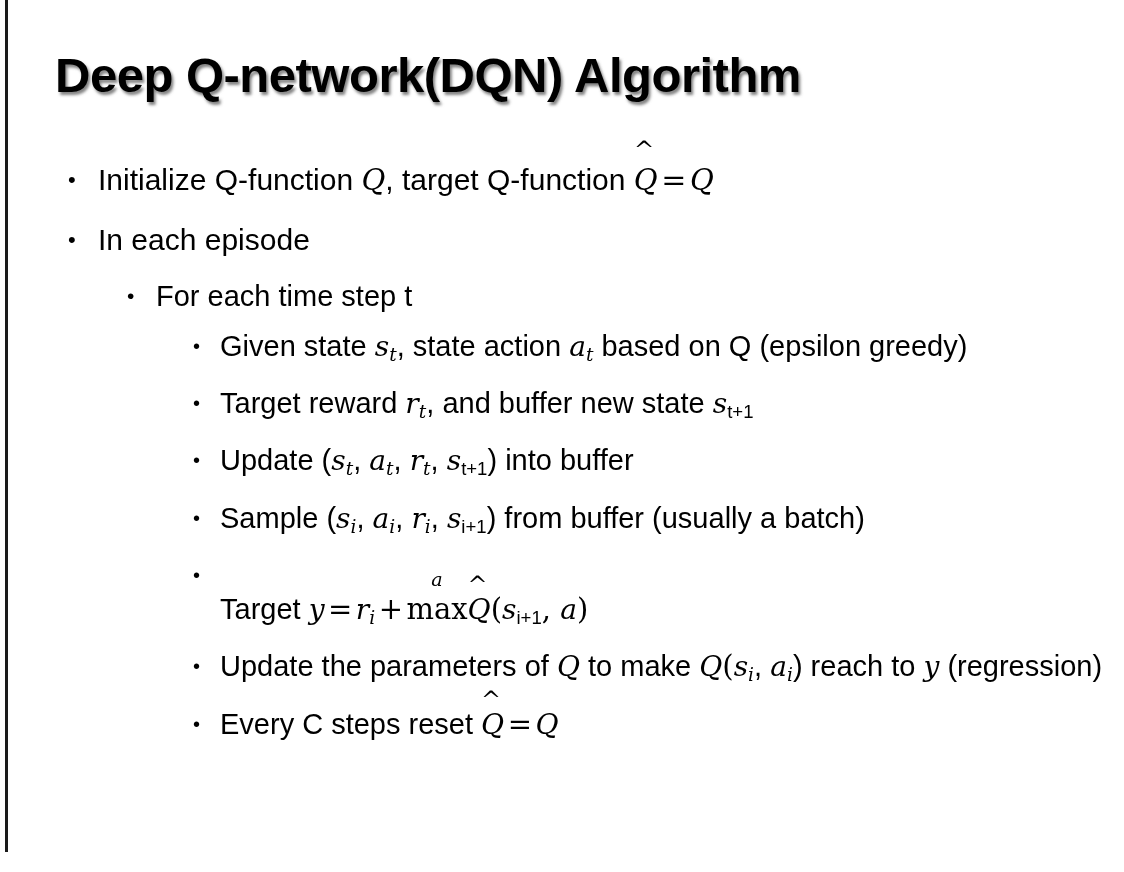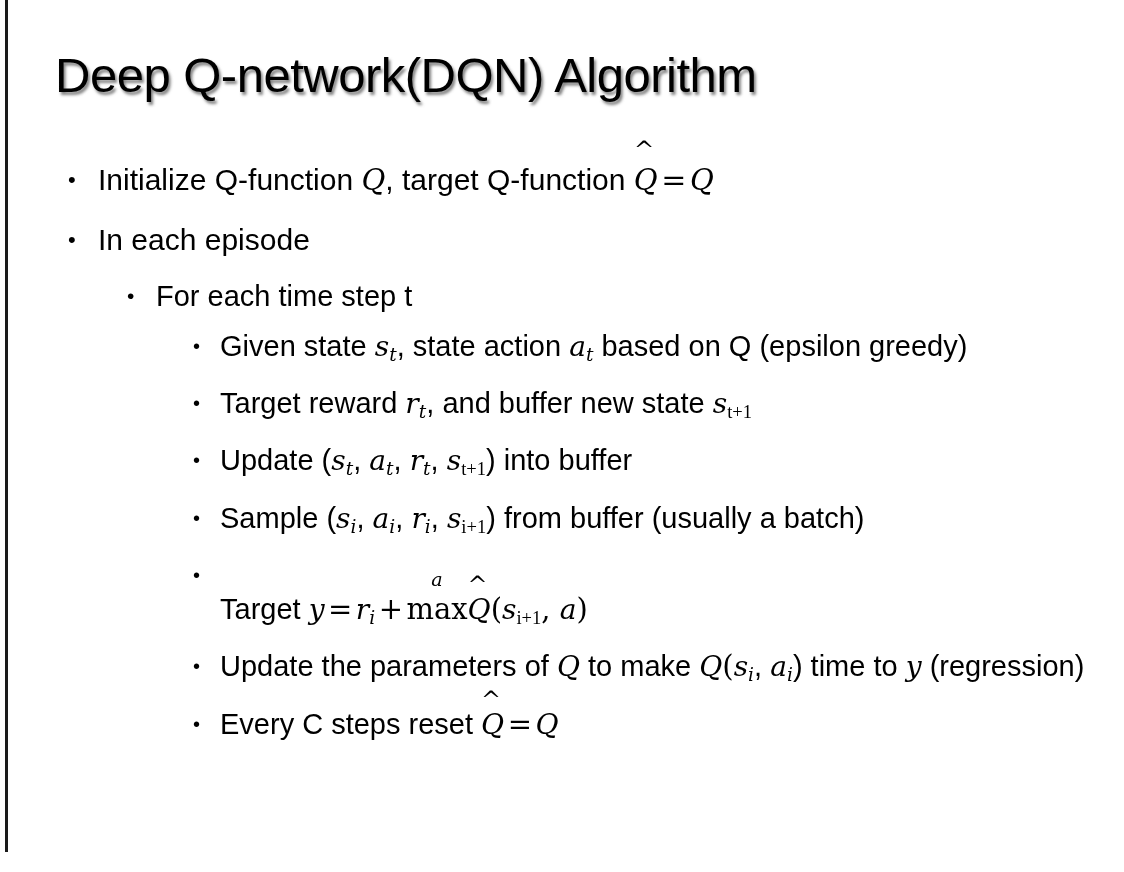--- a/index.html
+++ b/index.html
@@ -30,21 +30,21 @@
     position: absolute;
     inset: 0;
   }
 
   
   .title {
     position: absolute;
     left: 55px;
     top: 47px;
     font-size: 49px;
-    font-weight: 400;
+    font-weight: 700;
     letter-spacing: -0.5px;
     white-space: nowrap;
     color: #000;
     text-shadow: 2px 3px 3px rgba(90,90,90,0.75);
   }
 
   
   .body-block {
     position: absolute;
     left: 0;
@@ -106,21 +106,21 @@
   }
   .math .sub, .msub {
     font-size: 0.66em;
     vertical-align: -0.28em;
     font-family: "DejaVu Serif", serif;
     font-style: italic;
   }
   .msub-up {
     font-size: 0.66em;
     vertical-align: -0.28em;
-    font-family: Liberation Serif, serif;
+    font-family: Liberation Sans, sans-serif;
     font-style: normal;
   }
   .op {
     font-family: "DejaVu Serif", serif;
     font-style: normal;
     padding: 0 0.12em;
   }
   
   .hat {
     position: relative;
@@ -208,21 +208,21 @@
       <span class="txt"><span>Sample (</span><span class="math"><span>s</span><span class="msub">i</span></span><span>, </span><span class="math"><span>a</span><span class="msub">i</span></span><span>, </span><span class="math"><span>r</span><span class="msub">i</span></span><span>, </span><span class="math"><span>s</span><span class="msub-up">i+1</span></span><span>) from buffer (usually a batch)</span></span>
     </div>
 
     <div class="bullet lvl3">
       <span class="dot">•</span>
       <span class="txt"><span>Target </span><span class="math">y</span><span class="op">=</span><span class="math"><span>r</span><span class="msub">i</span></span><span class="op">+</span><span class="bigop"><span class="opname">max</span><span class="under">a</span></span><span class="math hat"><span class="acc">^</span><span class="base">Q</span></span><span class="mathup">(</span><span class="math"><span>s</span><span class="msub-up">i+1</span></span><span class="mathup">, </span><span class="math">a</span><span class="mathup">)</span></span>
     </div>
 
     <div class="bullet lvl3">
       <span class="dot">•</span>
-      <span class="txt"><span>Update the parameters of </span><span class="math">Q</span><span> to make </span><span class="math">Q</span><span class="mathup">(</span><span class="math"><span>s</span><span class="msub">i</span></span><span>, </span><span class="math"><span>a</span><span class="msub">i</span></span><span>) time to </span><span class="math">y</span><span> (regression)</span></span>
+      <span class="txt"><span>Update the parameters of </span><span class="math">Q</span><span> to make </span><span class="math">Q</span><span class="mathup">(</span><span class="math"><span>s</span><span class="msub">i</span></span><span>, </span><span class="math"><span>a</span><span class="msub">i</span></span><span>) reach to </span><span class="math">y</span><span> (regression)</span></span>
     </div>
 
     <div class="bullet lvl3 tight">
       <span class="dot">•</span>
       <span class="txt"><span>Every C steps reset </span><span class="math hat"><span class="acc">^</span><span class="base">Q</span></span><span class="op">=</span><span class="math">Q</span></span>
     </div>
 
   </div>
 </div>
 

